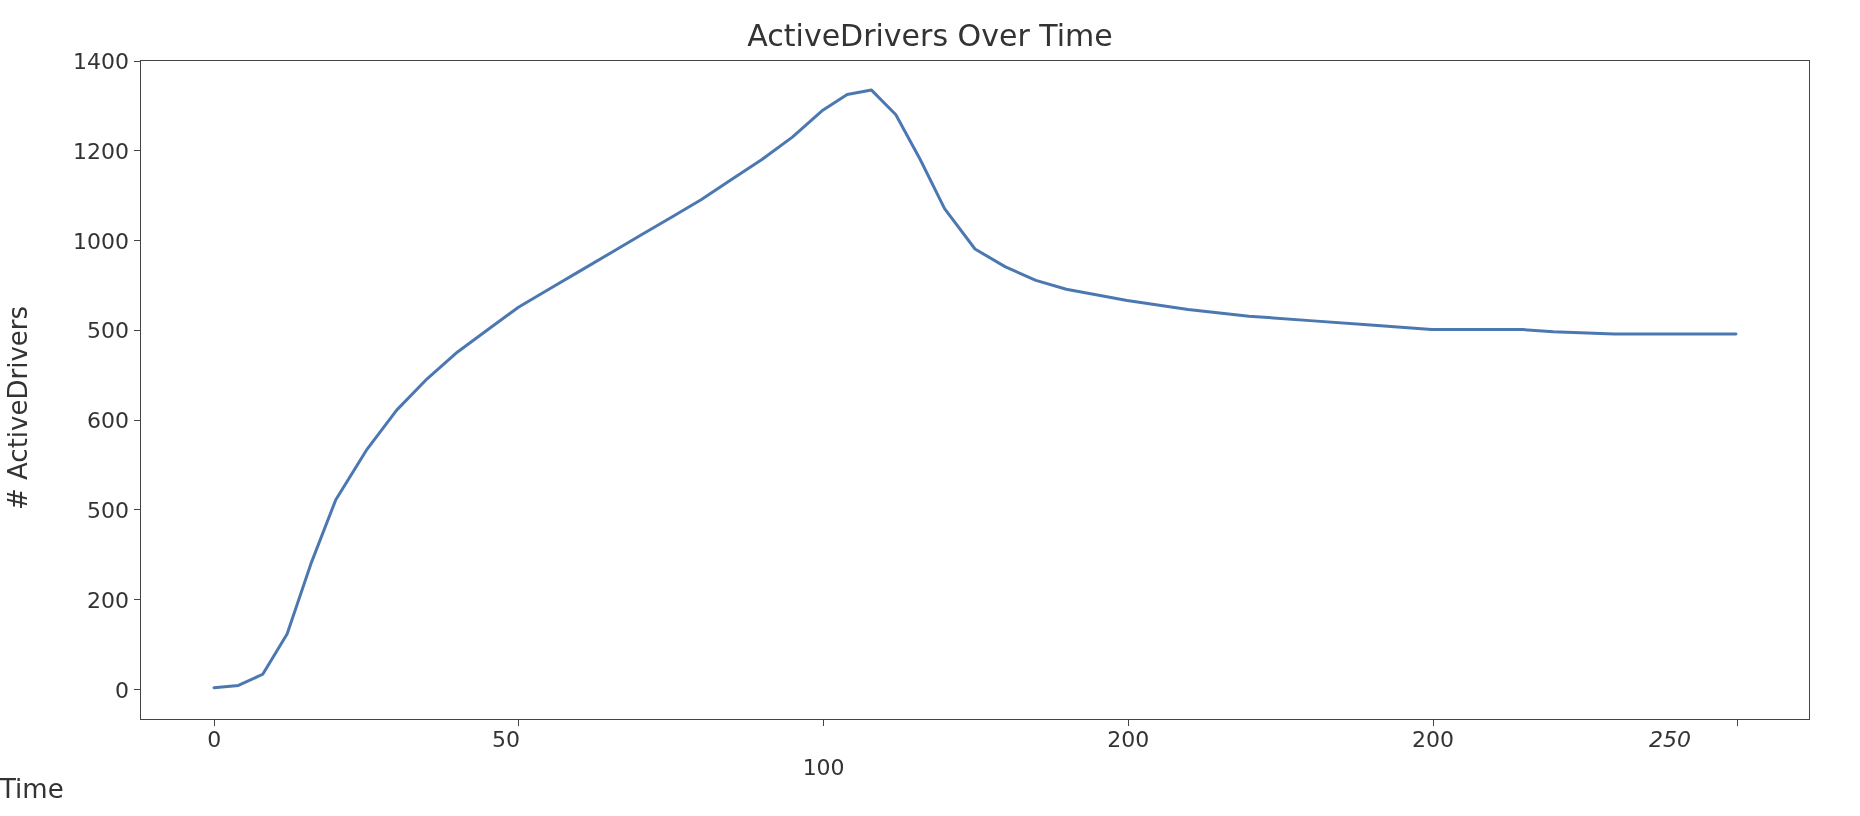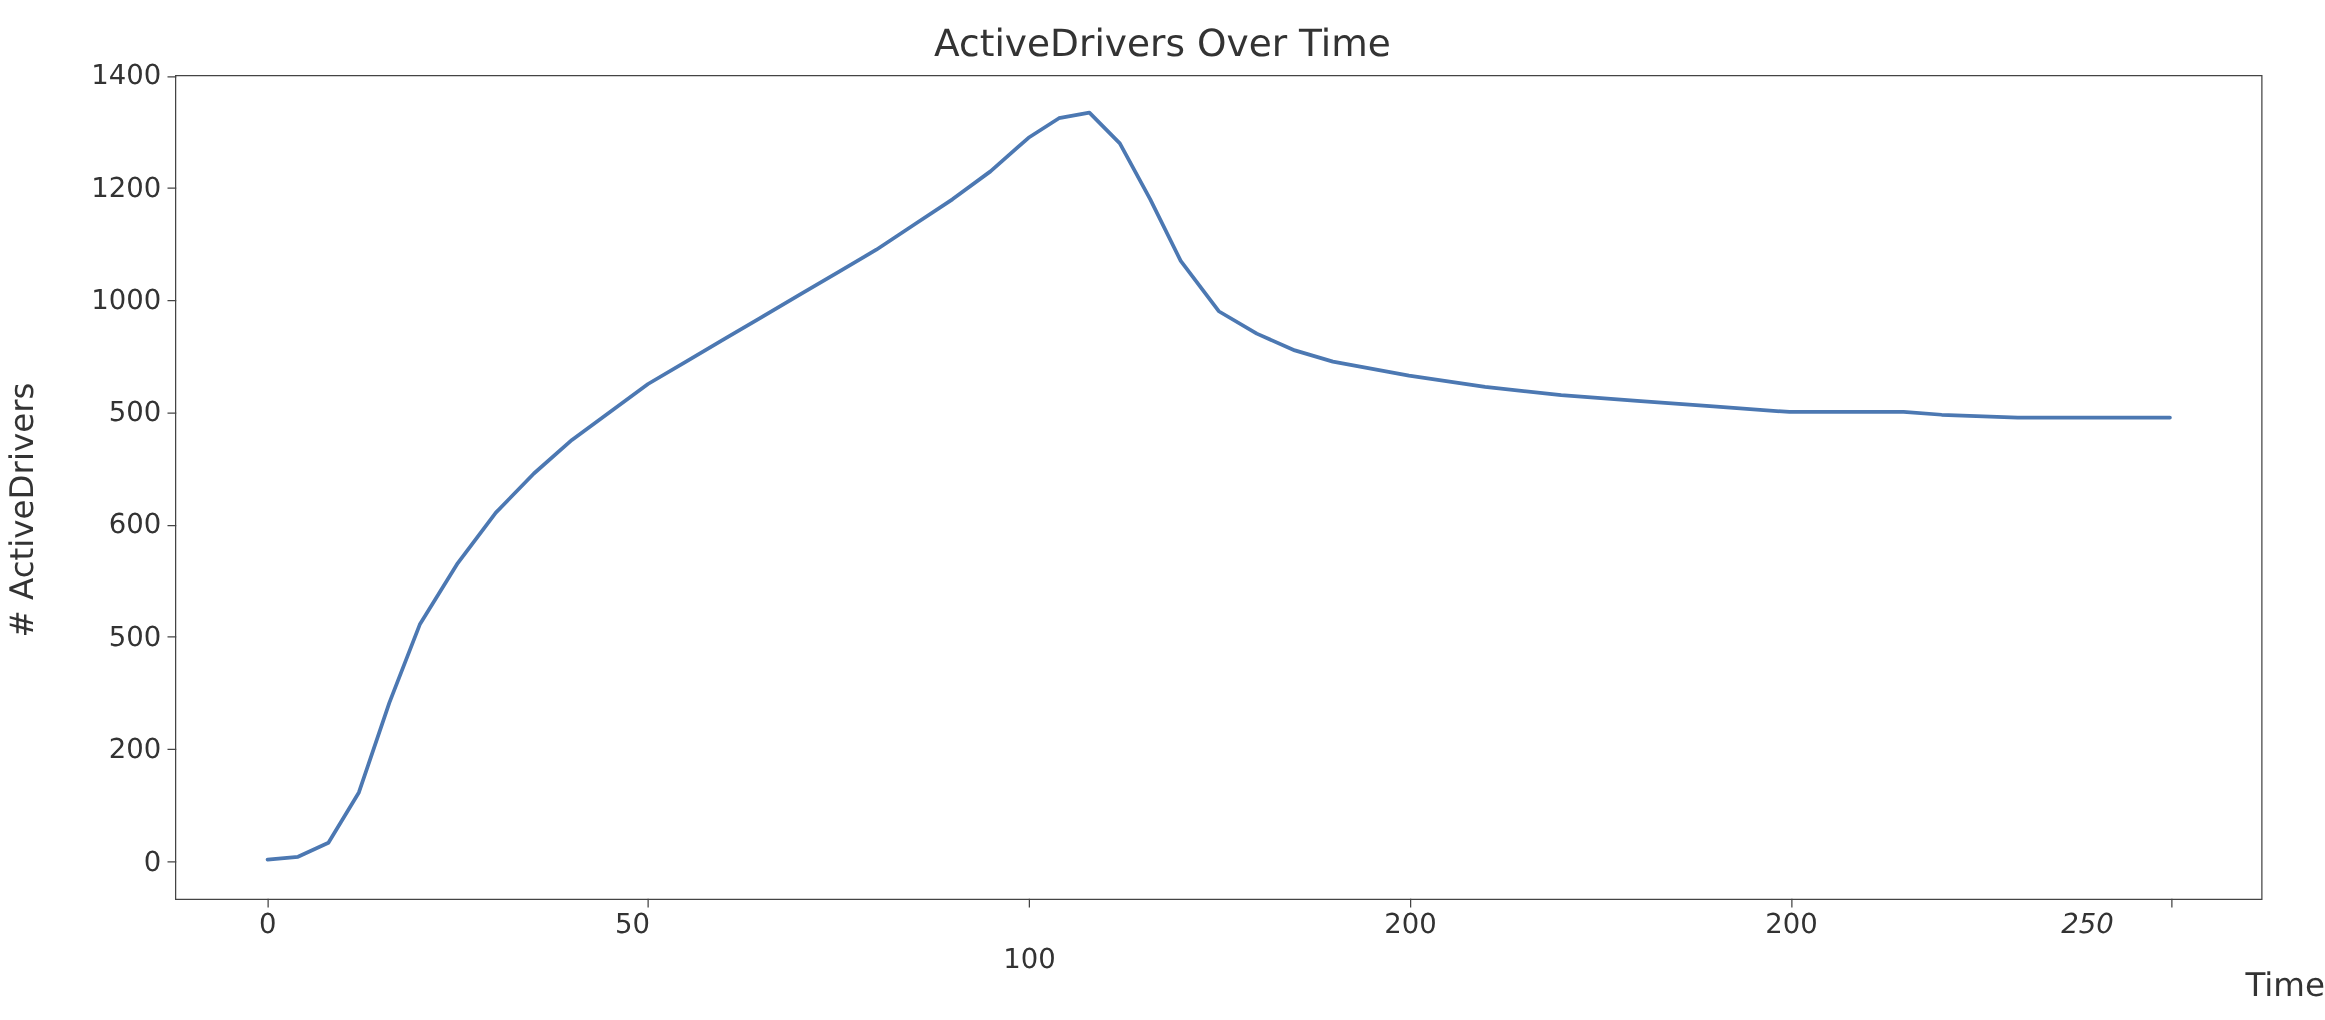--- a/index.html
+++ b/index.html
@@ -32,21 +32,21 @@
     transform-origin: center;
     font-size: 26px;
     color: #333333;
     white-space: nowrap;
   }
   .xlabel {
     position: absolute;
     bottom: 12px;
     left: 0;
     width: 100%;
-    text-align: right;
+    text-align: left;
     font-size: 26px;
     color: #333333;
   }
   .plot-area {
     position: absolute;
     left: 140px;
     top: 60px;
     width: 1670px;
     height: 660px;
     border: 1px solid #444;

